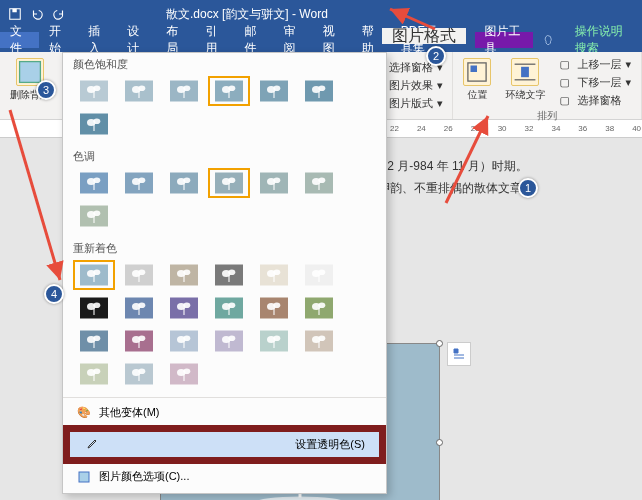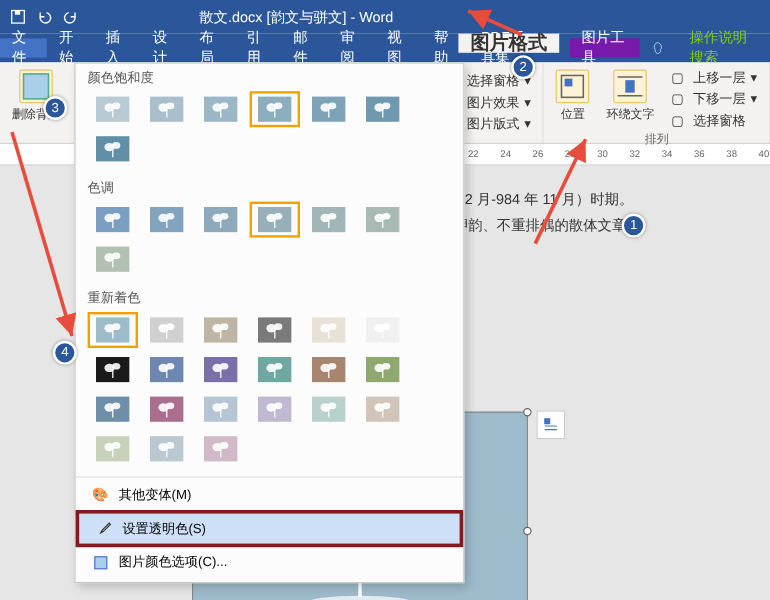--- a/index.html
+++ b/index.html
@@ -4,40 +4,40 @@
 <style>
 * { margin: 0; padding: 0; box-sizing: border-box; font-family: "Microsoft YaHei", sans-serif; }
 body { width: 642px; height: 500px; background: #e6e6e6; overflow: hidden; position: relative; }
 .titlebar { height: 28px; background: #2b579a; color: #fff; display: flex; align-items: center; font-size: 12px; padding: 0 8px; }
 .tb-left { display: flex; gap: 8px; }
 .tb-icon { width: 14px; height: 14px; display: inline-block; }
 .tb-title { margin-left: 100px; }
 .menubar { height: 24px; background: #2b579a; display: flex; align-items: center; font-size: 12px; color: #fff; }
 .tab { padding: 0 10px; height: 16px; display: flex; align-items: center; cursor: pointer; }
 .tab.blue { background: #4472c4; }
-.tab.active { background: #f3f2f1; color: #333; font-weight: bold; }
+.tab.active { background: #f3f2f1; color: #333; }
 .tab.contextual { background: #7719aa; }
-.tab.tell { color: #84cc16; }
+.tab.tell { color: #86efac; }
 .ribbon { height: 68px; background: #f3f2f1; border-bottom: 1px solid #d4d4d4; display: flex; position: relative; }
 .ribbon-group { border-right: 1px solid #e1dfdd; padding: 4px 6px; display: flex; flex-direction: column; justify-content: space-between; }
 .rg-label { font-size: 10px; color: #666; text-align: center; }
 .rg-btns { display: flex; gap: 4px; align-items: center; }
 .big-btn { display: flex; flex-direction: column; align-items: center; font-size: 10px; color: #333; gap: 2px; padding: 2px 4px; }
 .big-icon { width: 28px; height: 28px; background: #fff3d6; border: 1px solid #e7c56a; border-radius: 2px; display: flex; align-items: center; justify-content: center; }
 .small-row { display: flex; align-items: center; gap: 4px; font-size: 11px; color: #333; padding: 1px 4px; }
 .small-icon { width: 14px; height: 14px; display: inline-block; }
 .ruler { height: 18px; background: #fff; border-bottom: 1px solid #ccc; font-size: 8px; color: #666; display: flex; align-items: center; padding-left: 390px; gap: 18px; }
 .dropdown { position: absolute; left: 62px; top: 52px; width: 325px; background: #fcfcfc; border: 1px solid #c6c6c6; box-shadow: 3px 3px 8px rgba(0,0,0,0.2); z-index: 10; padding-bottom: 4px; }
 .dd-section { font-size: 11px; color: #555; padding: 4px 10px 2px; }
 .swatch-grid { display: flex; flex-wrap: wrap; gap: 3px; padding: 2px 10px 6px; }
 .swatch { width: 42px; height: 30px; border: 1px solid transparent; cursor: pointer; display: flex; align-items: center; justify-content: center; }
 .swatch.sel { border: 2px solid #f2a100; }
 .swatch svg { width: 28px; height: 22px; }
 .dd-item { font-size: 11px; padding: 5px 14px; display: flex; align-items: center; gap: 8px; cursor: pointer; }
-.dd-item.hl { background: #cde0f7; border: 3px solid #7f1d1d; }
+.dd-item.hl { background: #cde0f7; border: 7px solid #7f1d1d; justify-content: space-between; }
 .dd-sep { height: 1px; background: #e1dfdd; margin: 2px 0; }
 .doc-area { position: absolute; left: 120px; top: 115px; right: 0; bottom: 0; background: #fff; padding: 20px; }
 .doc-text { font-size: 12px; color: #333; line-height: 1.8; position: absolute; left: 270px; top: 156px; right: 30px; }
 .doc-image { position: absolute; left: 160px; top: 205px; width: 280px; height: 200px; background: #9ebbcb; border: 1px solid #888; }
 .handle { width: 7px; height: 7px; background: #fff; border: 1px solid #666; border-radius: 50%; position: absolute; }
 .h-tl { left: -4px; top: -4px; } .h-tr { right: -4px; top: -4px; }
 .h-tc { left: 50%; top: -4px; margin-left: -4px; }
 .h-lc { left: -4px; top: 50%; margin-top: -4px; } .h-rc { right: -4px; top: 50%; margin-top: -4px; }
 .rotate { width: 10px; height: 10px; border: 1px solid #666; border-radius: 50%; background: #fff; position: absolute; left: 50%; top: -22px; margin-left: -5px; }
 .layout-btn { position: absolute; right: -32px; top: -2px; width: 24px; height: 24px; background: #fff; border: 1px solid #ccc; display: flex; align-items: center; justify-content: center; }

